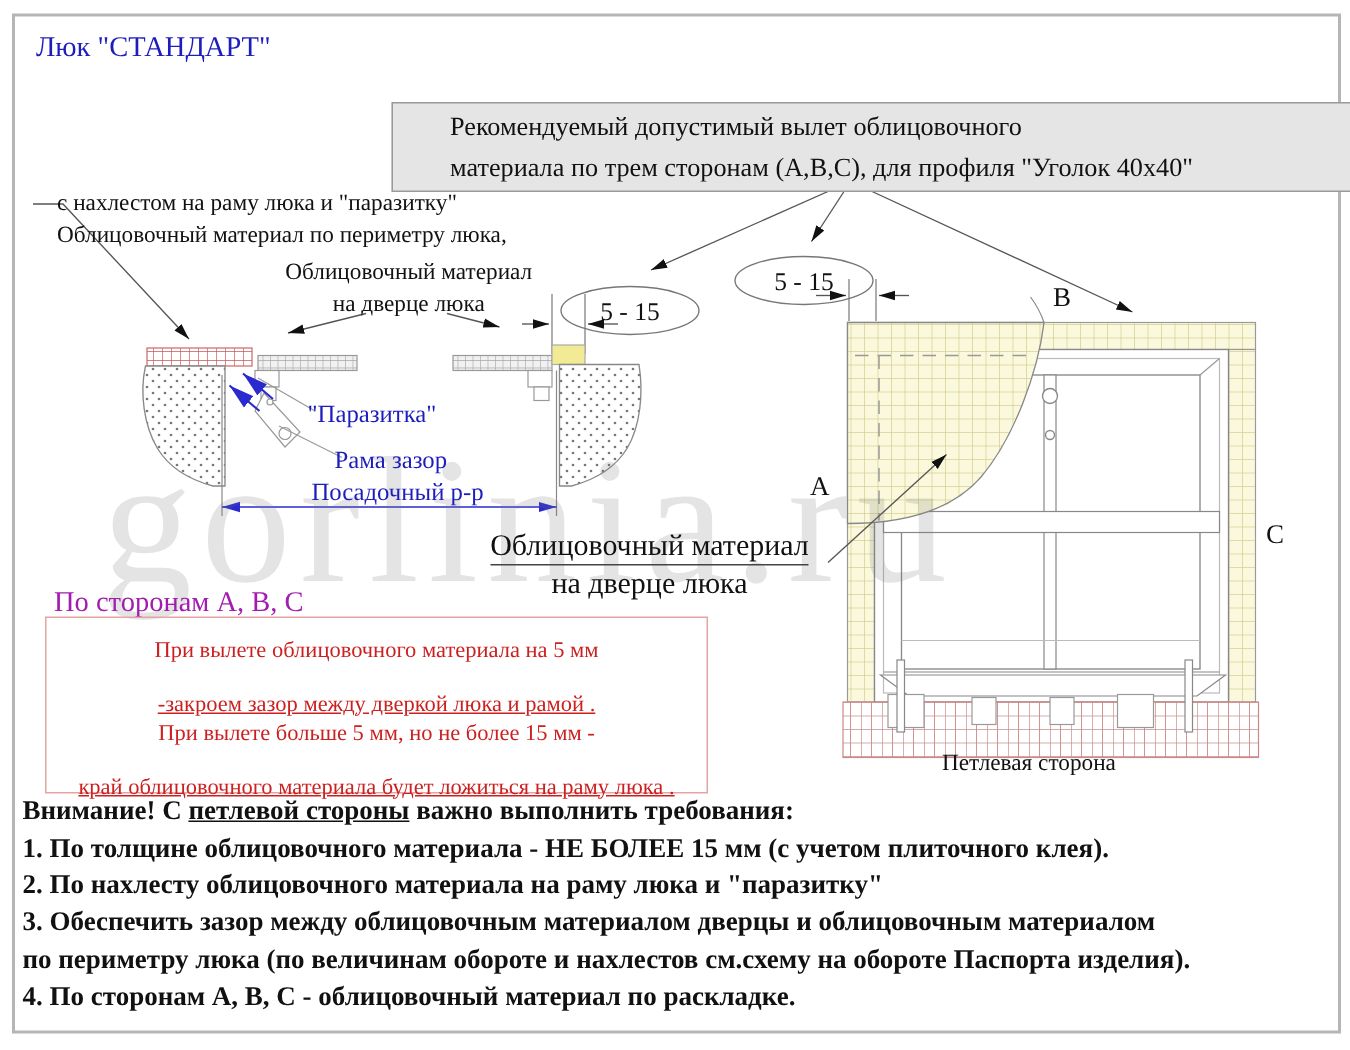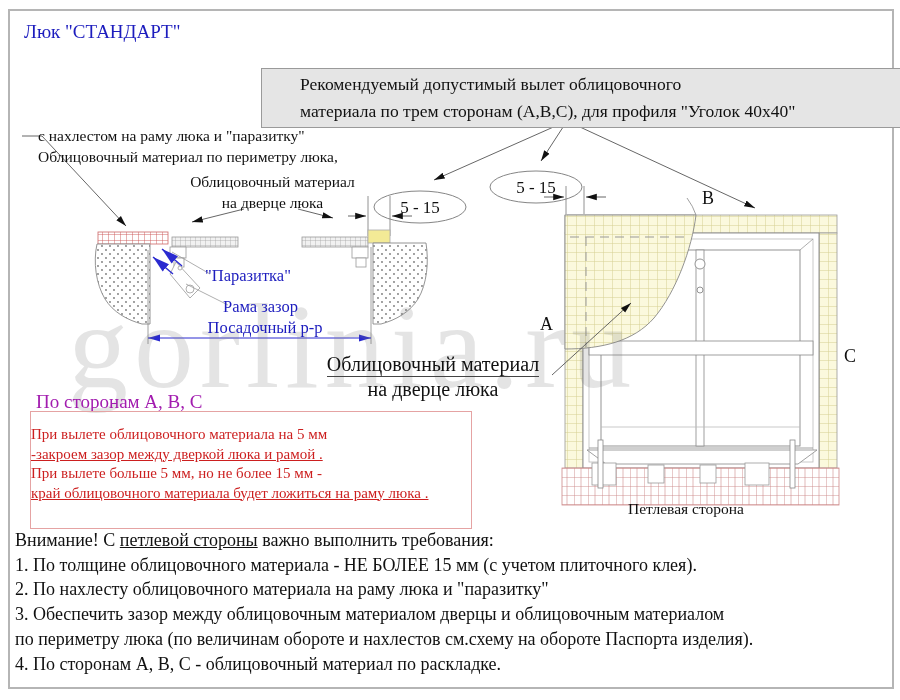--- a/index.html
+++ b/index.html
@@ -13,24 +13,24 @@
   .ann-perimeter{left:38px;top:125px;font-size:15.5px;line-height:21px;}
   .ann-door{left:150px;top:171px;width:245px;text-align:center;font-size:15.5px;line-height:21px;}
   .bluelbl{color:#1d1dbe;font-size:16.5px;}
   .lbl-paraz{left:205px;top:266px;}
   .lbl-rama{left:223px;top:297px;}
   .lbl-posad{left:190px;top:318px;width:150px;text-align:center;}
   .callout{left:302px;top:352px;width:262px;text-align:center;font-size:20px;line-height:25px;}
   .callout .u1{border-bottom:1px solid #444;padding-bottom:1px;}
   .red-head{left:36px;top:391px;font-size:19px;color:#a21caf;}
   .redbox{left:30px;top:411px;width:440px;height:103px;border:1px solid #e5a3a3;
-          padding-top:13px;font-size:15px;line-height:19.5px;color:#cc1f1f;}
-  .redbox .u{text-decoration:underline;}
+          padding-top:13px;text-align:center;font-size:15px;line-height:19.5px;color:#cc1f1f;}
+  .redbox .u{text-decoration:underline;margin-top:16px;}
   .hinge-label{left:628px;top:500px;width:160px;text-align:left;font-size:15.5px;}
-  .bottom{left:15px;top:528px;font-size:18px;line-height:24.7px;}
+  .bottom{left:15px;top:528px;font-size:18px;line-height:24.7px;font-weight:bold;}
   .bottom .u{text-decoration:underline;}
   .watermark{left:55px;top:278px;font-size:120px;letter-spacing:6px;color:rgba(120,120,120,0.20);
              pointer-events:none;z-index:4;margin-left:13px;}
   svg.overlay{position:absolute;left:0;top:0;z-index:2;}
   .txt{z-index:6;}
 </style>
 </head>
 <body>
 
 <div id="page">

